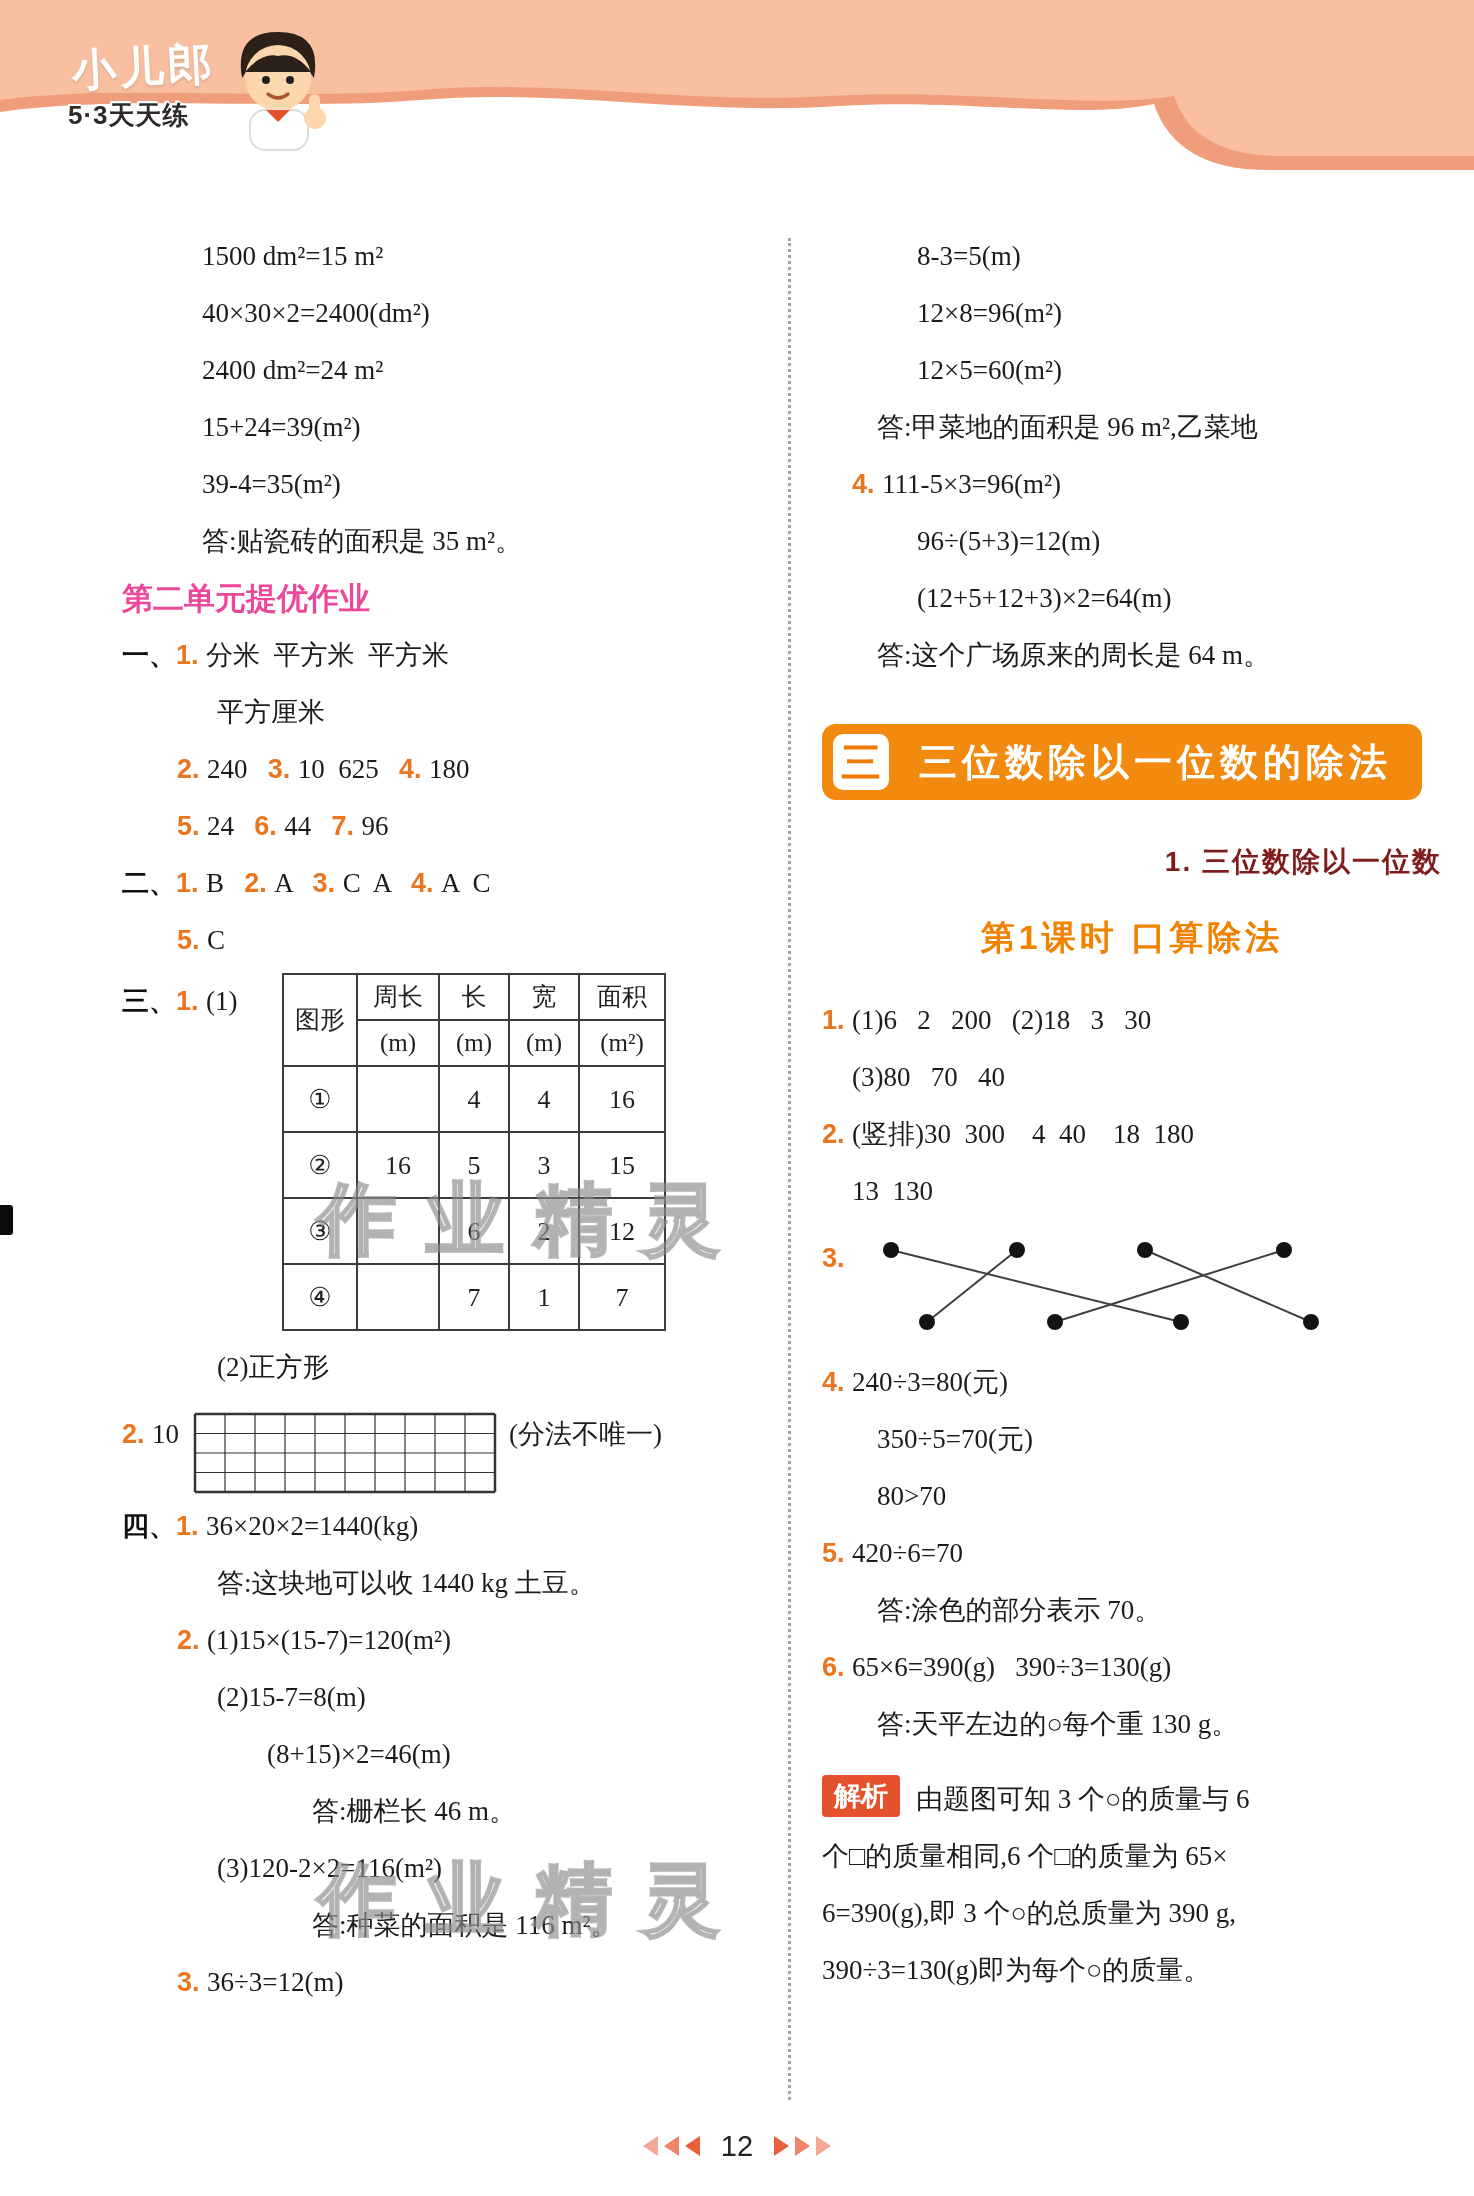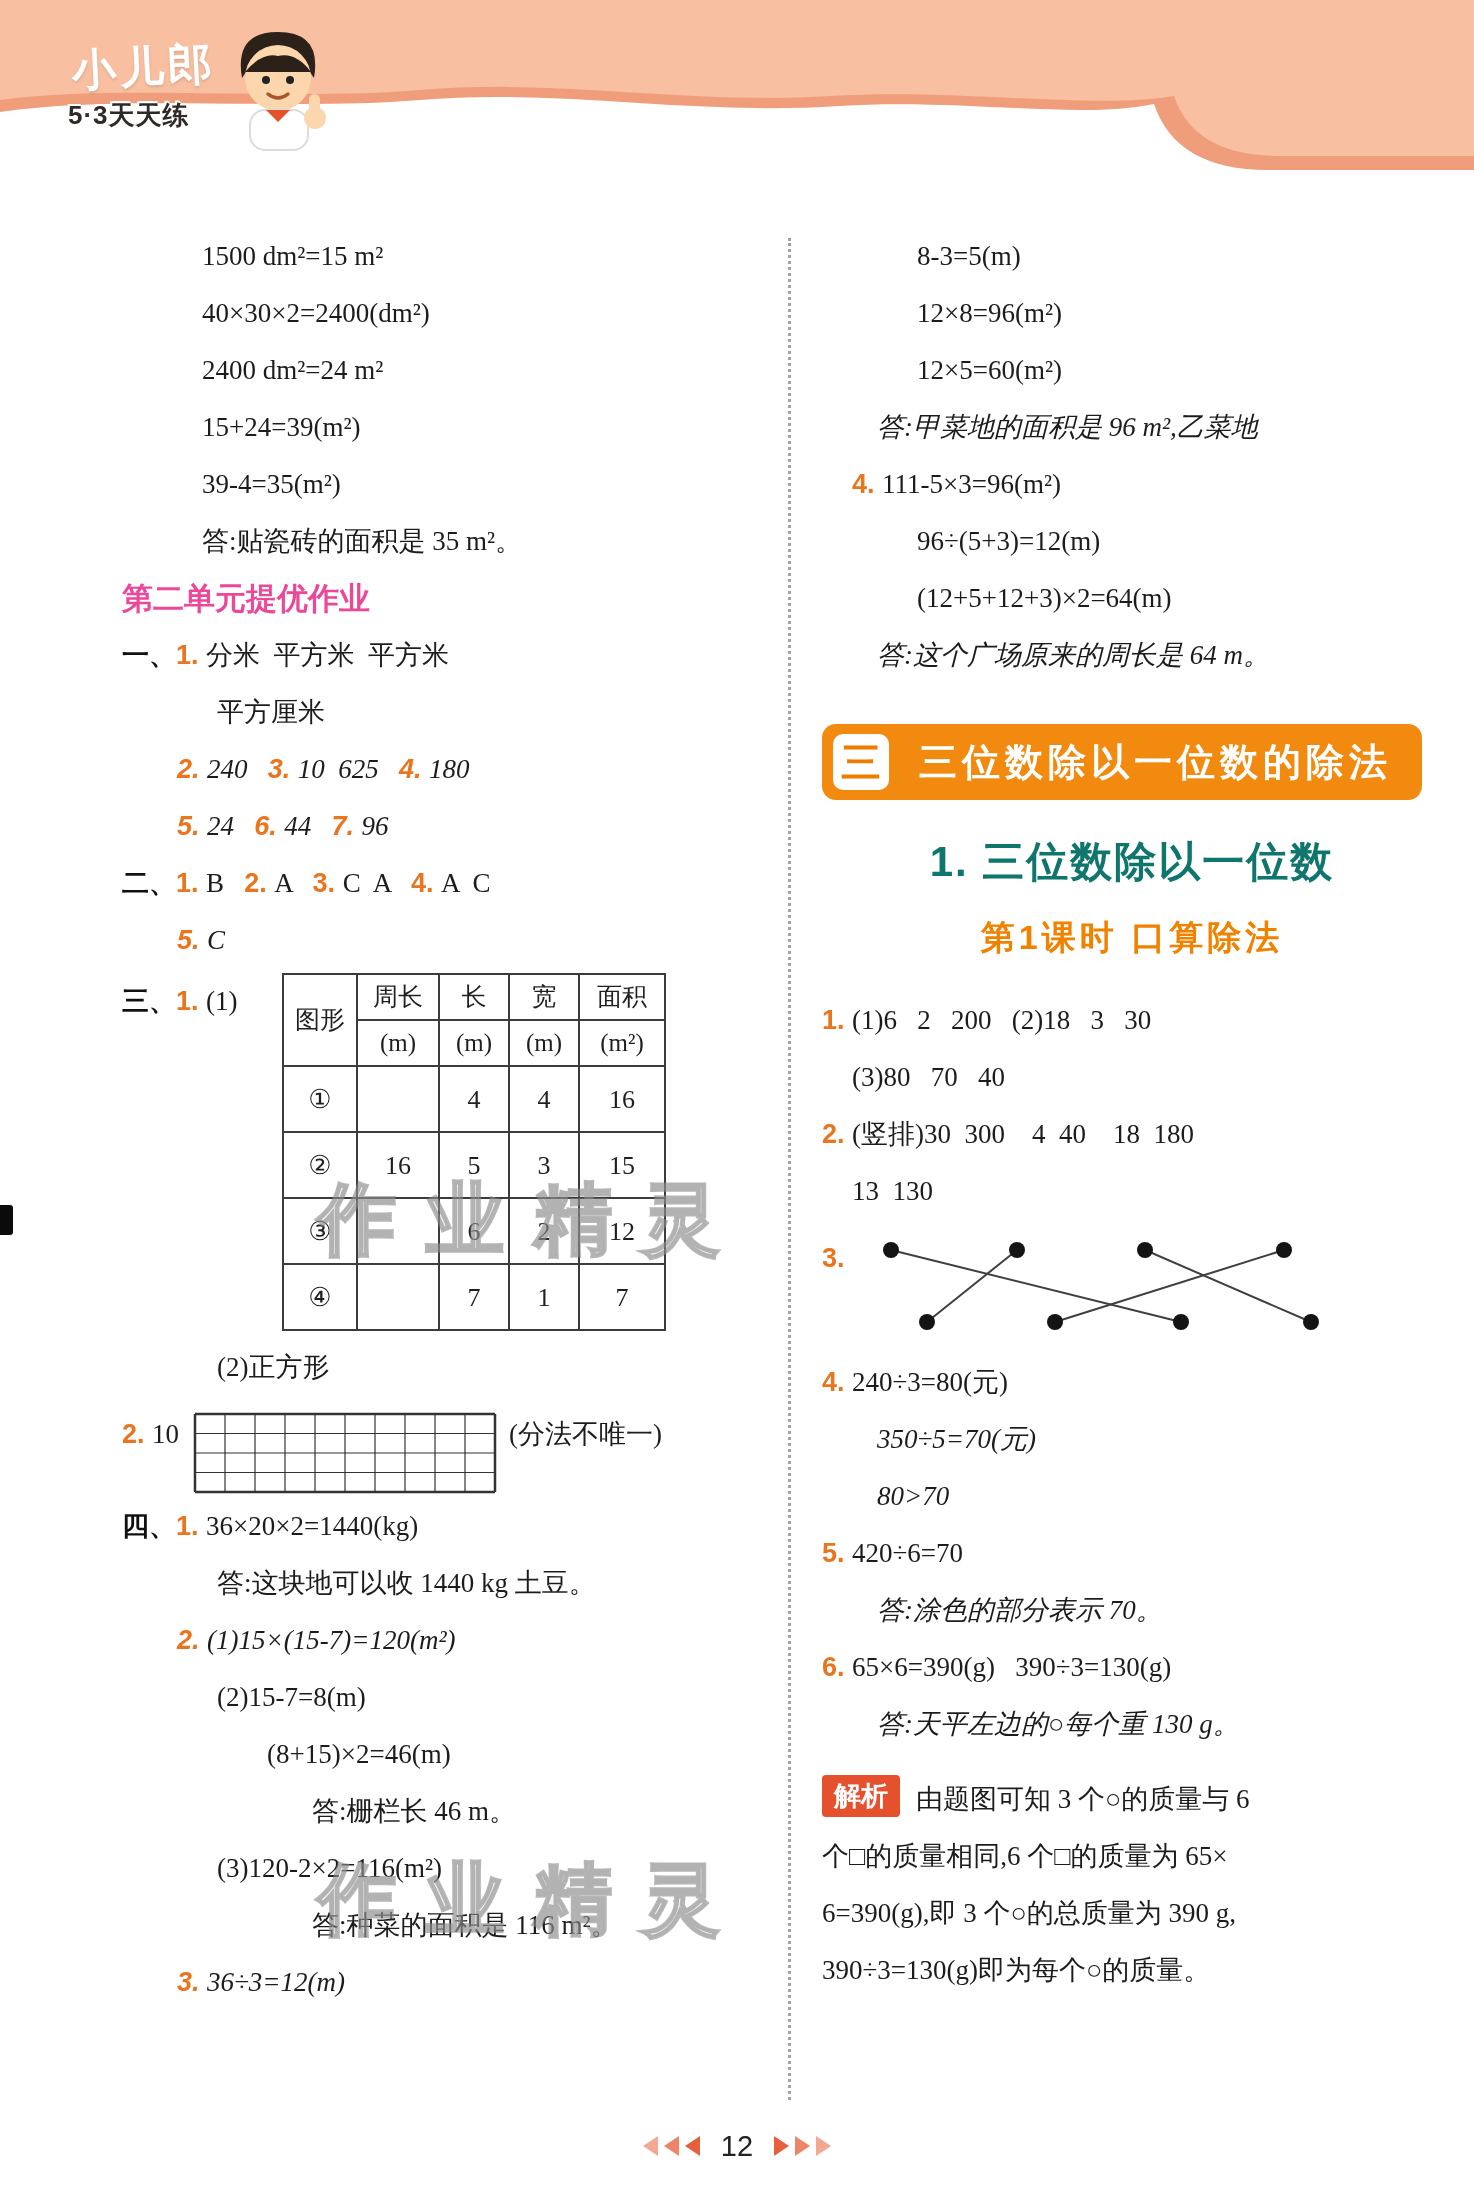--- a/index.html
+++ b/index.html
@@ -40,21 +40,21 @@
   .col-left  { left:122px; width:648px; }
   .col-right { left:822px; width:620px; }
   .divider {
     position:absolute; left:788px; top:238px; height:1862px; width:0;
     border-left:3px dotted #a3a3a3;
   }
 
   .line { white-space:pre-wrap; }
   .ind-0 { padding-left:0; }
   .ind-1 { padding-left:30px; }
-  .ind-2 { padding-left:55px;font-style:italic; }
+  .ind-2 { padding-left:55px; }
   .ind-3 { padding-left:80px; }
   .ind-4 { padding-left:95px; }
   .ind-5 { padding-left:145px; }
   .ind-6 { padding-left:190px; }
 
   .sg-sec { font-weight:bold; color:#101010; }
   .sg-num { font-weight:bold; color:#e9761e; font-family:"Liberation Sans",sans-serif; }
   .sg-t   { color:#1c1c1c; }
   .sg-tag {
     display:inline-block; background:#e5512d; color:#fff; font-weight:bold;
@@ -89,21 +89,21 @@
   .banner-index {
     width:56px; height:56px; margin-left:11px; background:#fff; border-radius:10px;
     color:#ef7c00; font-weight:bold; font-size:40px; line-height:56px; text-align:center;
     font-family:"Liberation Sans",sans-serif;
   }
   .banner-title {
     flex:1; text-align:center; color:#fff; font-weight:bold; font-size:38px;
     letter-spacing:5px; font-family:"Liberation Sans",sans-serif;
   }
   .h1 {
-    margin-top:36px; text-align:center; color:#0f766e; font-weight:bold; font-size:42px;
+    margin-top:36px; text-align:right; color:#7f1d1d; font-weight:bold; font-size:28px;
     line-height:52px; font-family:"Liberation Sans",sans-serif; letter-spacing:2px;
   }
   .h2 {
     margin-top:26px; text-align:center; color:#f08200; font-weight:bold; font-size:34px;
     line-height:46px; font-family:"Liberation Sans",sans-serif; letter-spacing:4px;
   }
 
   
   .dots-row { display:flex; align-items:flex-start; margin-top:10px; }
   .dots-row .marker { flex:none; }

